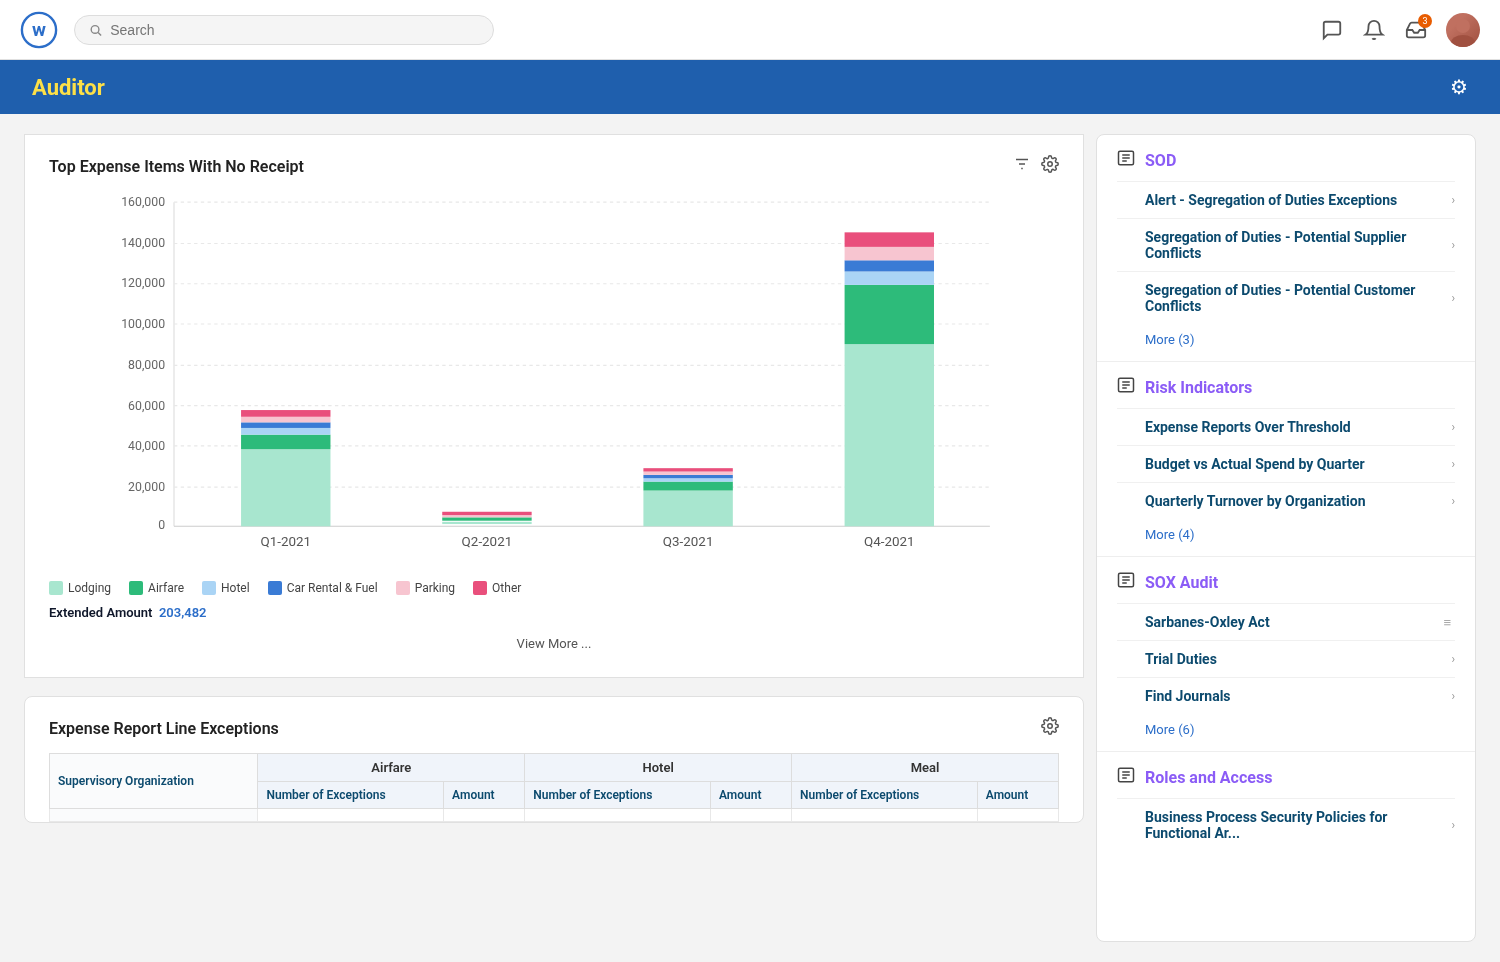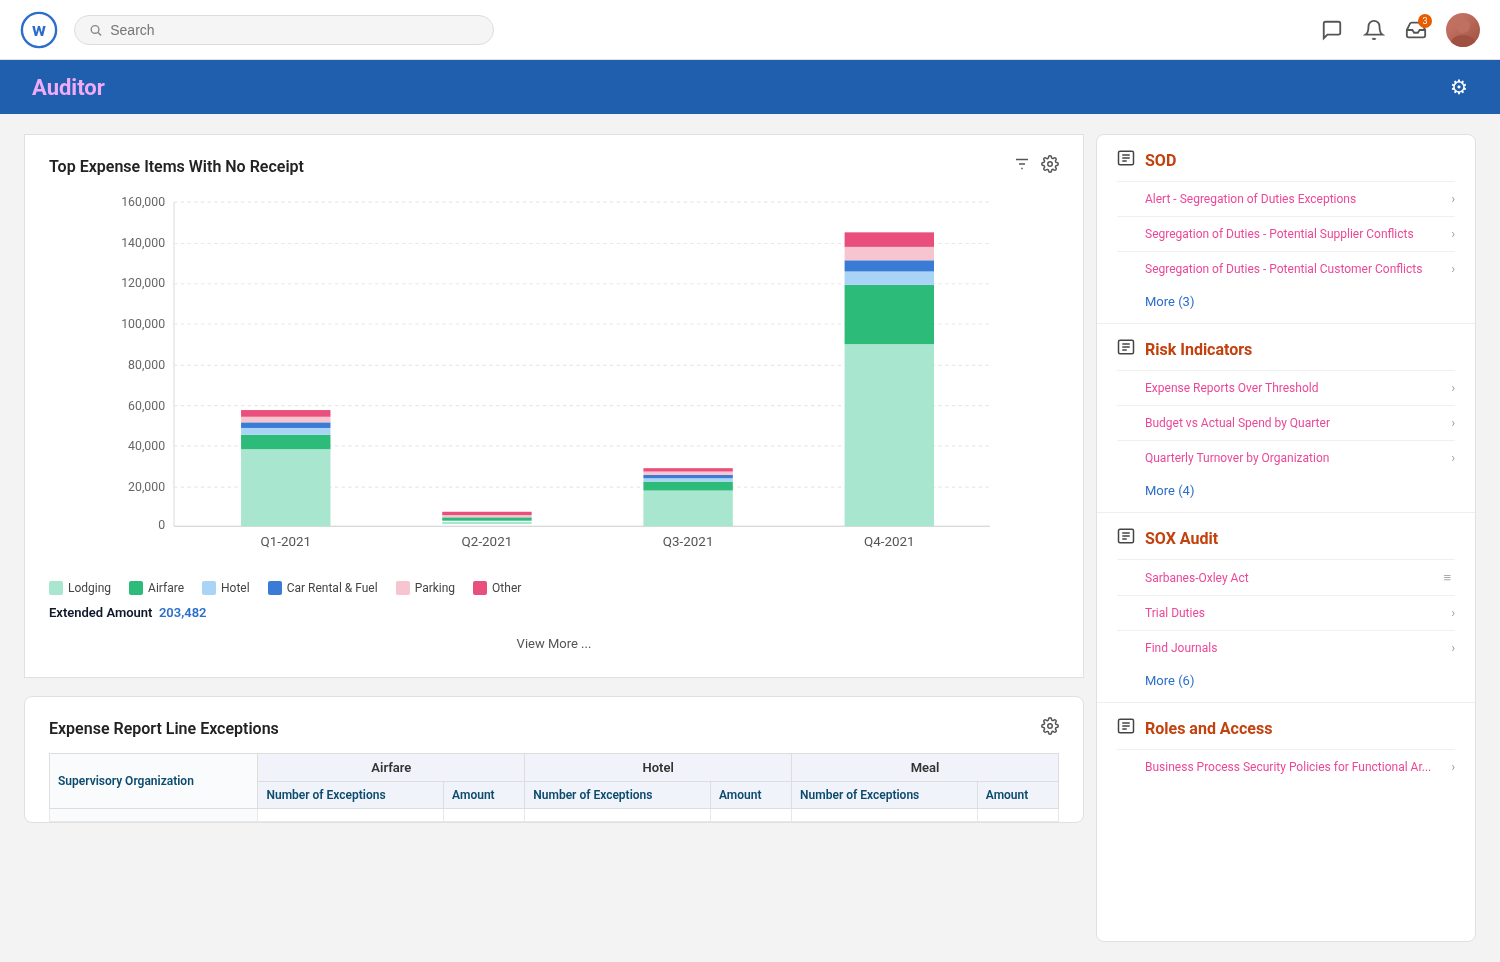--- a/index.html
+++ b/index.html
@@ -91,21 +91,21 @@
     
     .page-header {
       background: #1f5fad;
       height: 54px;
       display: flex;
       align-items: center;
       padding: 0 32px;
       justify-content: space-between;
     }
     .page-header h1 {
-      color: #f0abfc;
+      color: #fde047;
       font-size: 22px;
       font-weight: 700;
     }
     .page-header-icon {
       color: white;
       font-size: 20px;
       cursor: pointer;
     }
 
     
@@ -273,36 +273,37 @@
       gap: 10px;
       margin-bottom: 10px;
     }
     .section-title-row .section-icon {
       font-size: 16px;
       color: #444;
     }
     .section-title {
       font-size: 16px;
       font-weight: 700;
-      color: #c2410c;
+      color: #8b5cf6;
     }
 
     .section-item {
       display: flex;
       align-items: center;
       justify-content: space-between;
       padding: 10px 0 10px 28px;
       border-top: 1px solid #f0f0f0;
       cursor: pointer;
     }
     .section-item-text {
-      font-size: 12px;
-      color: #ec4899;
+      font-size: 14px;
+      color: #0c4a6e;
       flex: 1;
       padding-right: 8px;
+      font-weight: bold;
     }
     .section-item-chevron {
       color: #999;
       font-size: 12px;
       flex-shrink: 0;
     }
     .section-item-icon {
       color: #aaa;
       font-size: 12px;
       margin-right: 4px;

